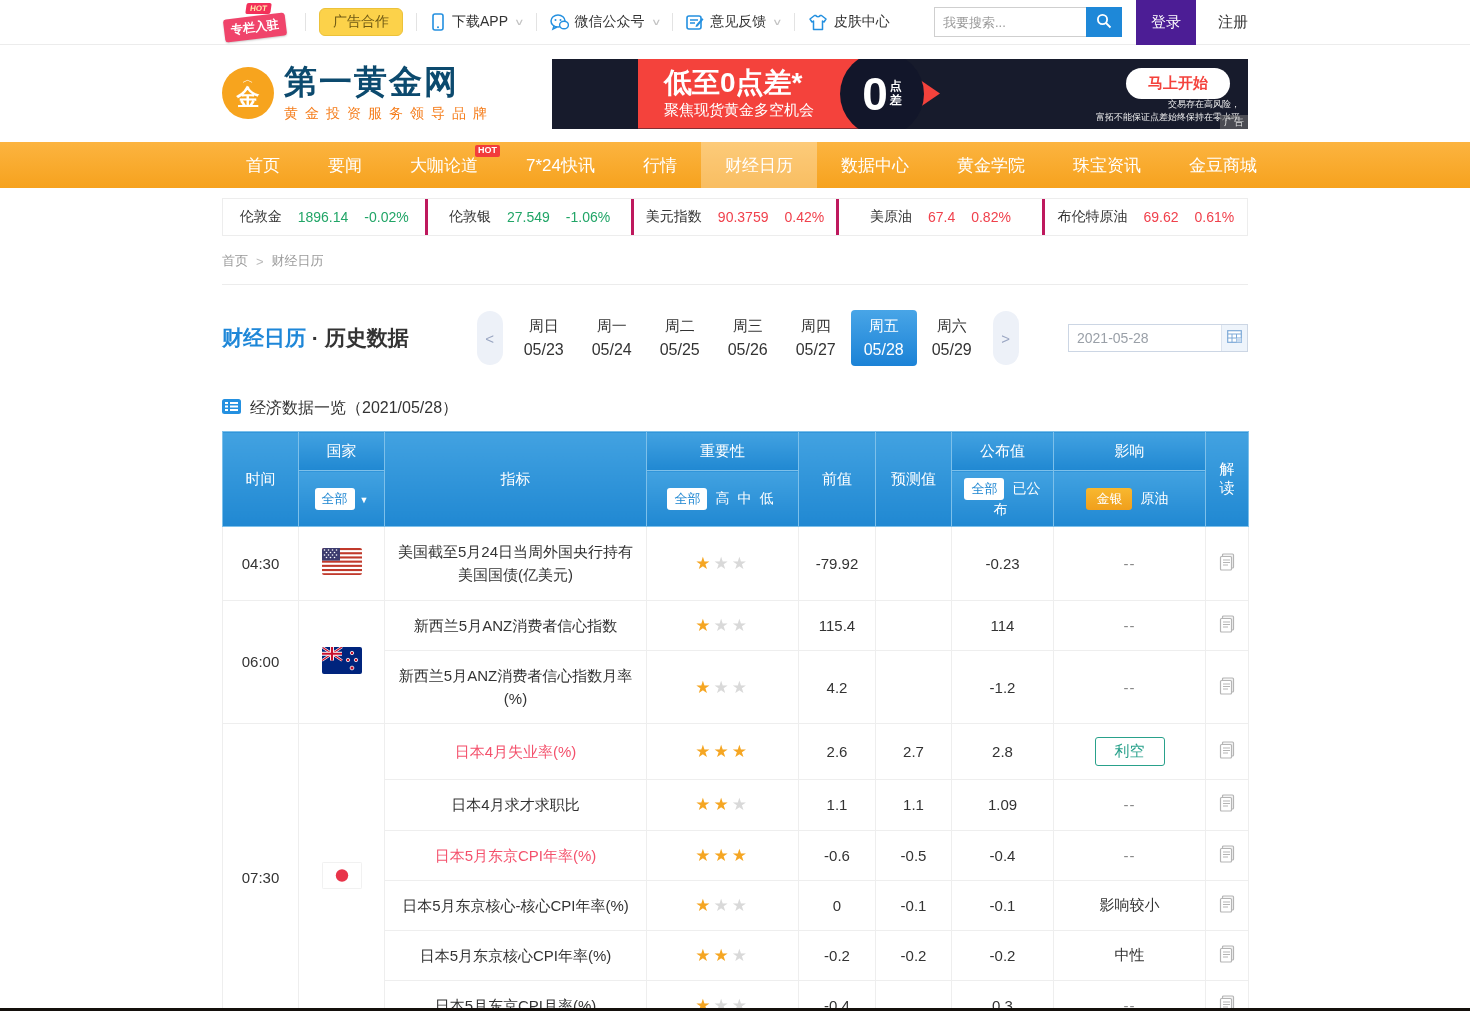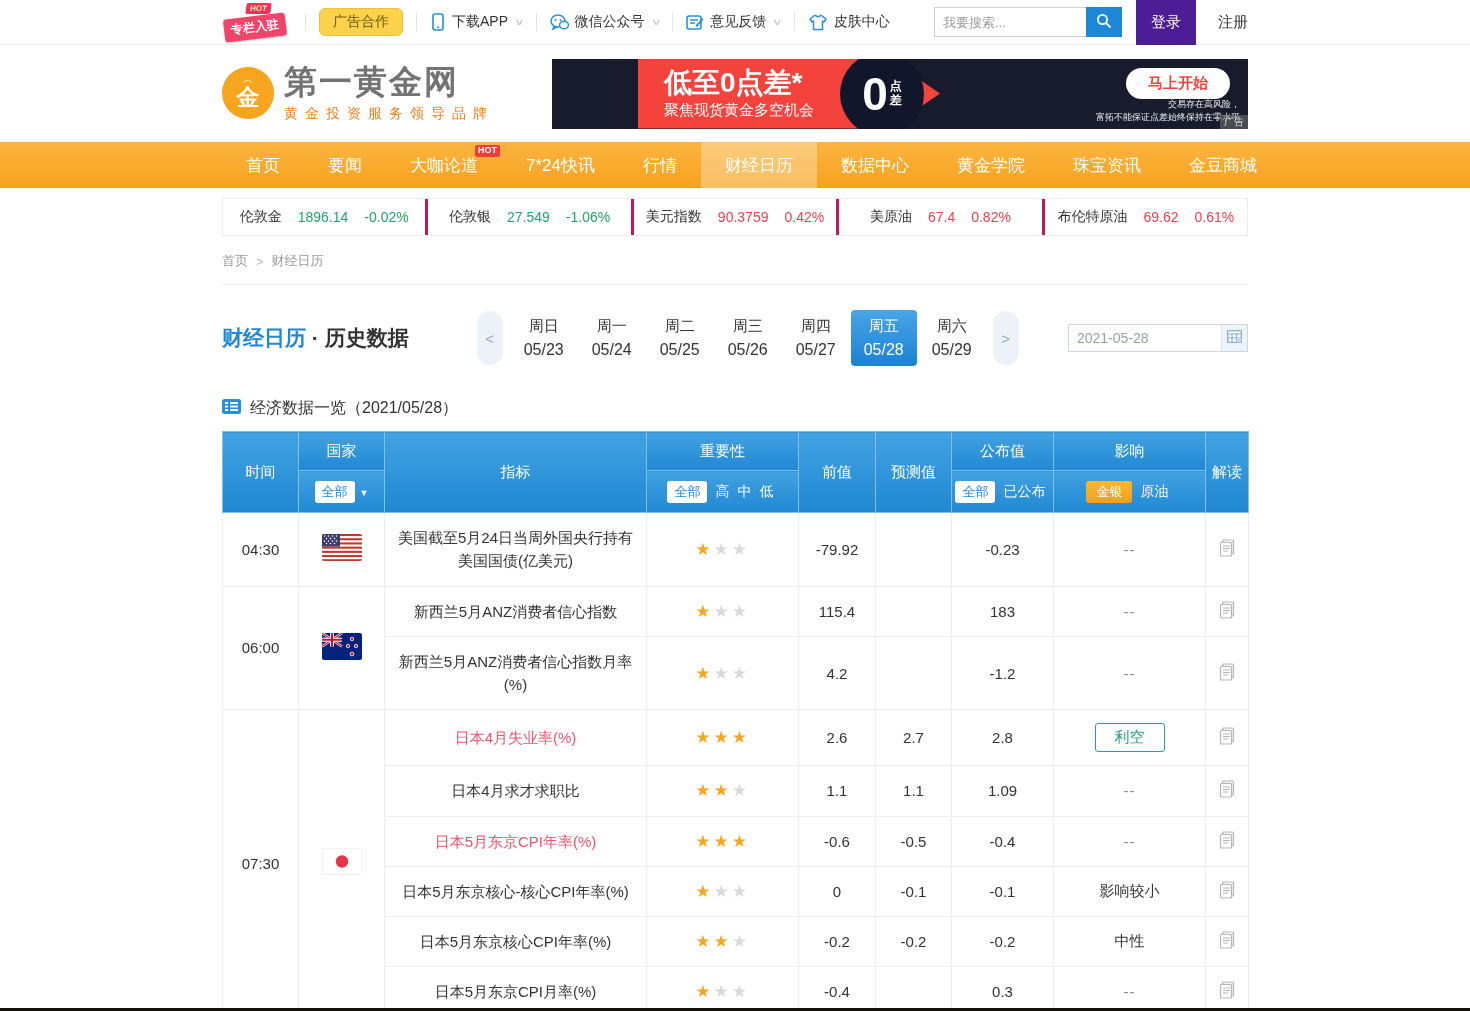--- a/index.html
+++ b/index.html
@@ -35,21 +35,21 @@
   .register-link { margin-left:22px; font-size:15px; color:#333; cursor:pointer; }
 
   
   .masthead { height:97px; }
   .masthead .inner { display:flex; align-items:center; height:100%; }
   .logo { display:flex; align-items:center; gap:10px; cursor:pointer; flex:none; }
   .logo-badge { width:52px; height:52px; border-radius:50%; background:#f7a41e; position:relative;
     display:flex; align-items:center; justify-content:center; }
   .logo-badge .roof { position:absolute; top:7px; color:#fff; font-size:11px; line-height:1; }
   .logo-badge .glyph { color:#fff; font-size:23px; font-weight:bold; margin-top:8px; }
-  .logo-text .t1 { font-size:33px; font-weight:bold; color:#737373; letter-spacing:2px; line-height:1.1; }
+  .logo-text .t1 { font-size:33px; font-weight:bold; color:#0c4a6e; letter-spacing:2px; line-height:1.1; }
   .logo-text .t2 { font-size:14px; color:#f57d1b; letter-spacing:7px; margin-top:4px; }
 
   
   .banner { position:relative; width:696px; height:70px; margin-left:auto; background:#171b2c;
     overflow:hidden; cursor:pointer; }
   .fxtm { position:absolute; left:0; top:0; bottom:0; width:88px; display:flex; flex-direction:column;
     align-items:center; justify-content:center; color:#fff; z-index:3; }
   .fxtm .f1 { font-size:19px; font-weight:bold; letter-spacing:1px; }
   .fxtm .f2 { font-size:13px; font-weight:bold; letter-spacing:3px; }
   .banner-gold { position:absolute; right:0; top:0; bottom:0; width:330px;
@@ -112,21 +112,21 @@
   .date-cal-btn { width:26px; height:26px; border-left:1px solid #dbe3ee; background:#eef4fb;
     display:flex; align-items:center; justify-content:center; cursor:pointer; flex:none; }
 
   
   .section-head { margin-top:32px; display:flex; align-items:center; gap:9px; }
   .section-head .txt { font-size:16px; color:#333; }
 
   
   table.cal { margin-top:12px; width:1026px; border-collapse:collapse; table-layout:fixed; }
   table.cal thead th { background:linear-gradient(180deg,#42a2e1,#2088d2); color:#fff;
-    font-size:15px; font-weight:normal; border:1px solid #7dc0ea; padding:0; }
+    font-size:15px; font-weight:normal; border:1px solid #7dc0ea; padding:7px; }
   table.cal thead tr:first-child th { height:39px; }
   table.cal thead tr:last-child th { height:42px; }
   .pill { display:inline-block; background:#fff; color:#1f87d2; font-size:13px;
     padding:2px 7px; border-radius:3px; cursor:pointer; }
   .pill-gold { display:inline-block; background:linear-gradient(180deg,#f8b82f,#f09f1c);
     color:#fff; font-size:13px; padding:2px 10px; border-radius:3px; cursor:pointer; }
   .hdr-caret { font-size:9px; margin-left:5px; }
   .sub-opt { margin:0 4px; cursor:pointer; font-size:14px; }
   table.cal td { border:1px solid #eeeeee; text-align:center; font-size:15px; color:#333;
     padding:13px 6px; background:#fff; }
@@ -485,21 +485,21 @@
                   <circle cx="30" cy="6" r="1.7"></circle>
                   <circle cx="26" cy="13" r="1.7"></circle>
                   <circle cx="34" cy="13" r="1.7"></circle>
                   <circle cx="30" cy="21" r="1.9"></circle>
                 </g>
               </svg></span></td>
           <td class="cell-indicator"><span class="ind-link">新西兰5月ANZ消费者信心指数</span></td>
           <td><span class="star on">★</span><span class="star">★</span><span class="star">★</span></td>
           <td>115.4</td>
           <td></td>
-          <td>183</td>
+          <td>114</td>
           <td><span class="impact-muted">--</span></td>
           <td><span class="doc-btn">
               <svg width="16" height="18" viewBox="0 0 16 18">
                 <rect x="3.5" y="1" width="11" height="14" rx="1" fill="#f4f4f4" stroke="#b5b5b5" stroke-width="1.2"></rect>
                 <rect x="1.5" y="3.5" width="11" height="13.5" rx="1" fill="#fff" stroke="#b5b5b5" stroke-width="1.2"></rect>
                 <path d="M4 7 h7 M4 9.5 h7 M4 12 h5" stroke="#b5b5b5" stroke-width="1"></path>
               </svg>
             </span></td>
         </tr>
         <tr>

